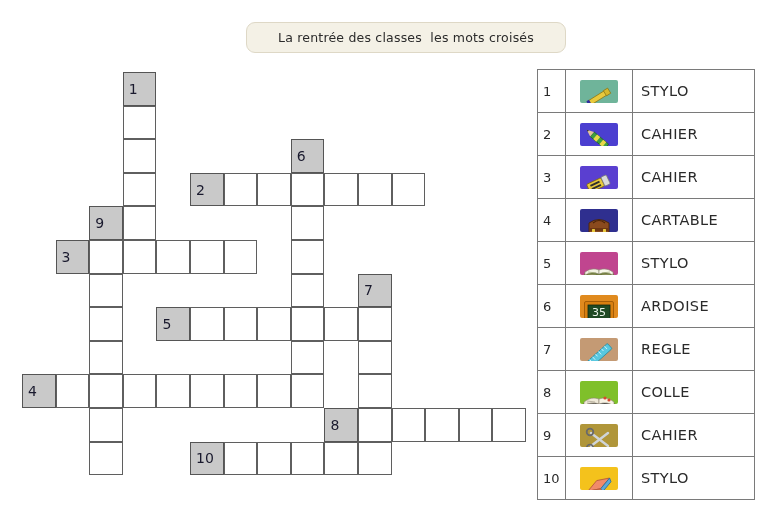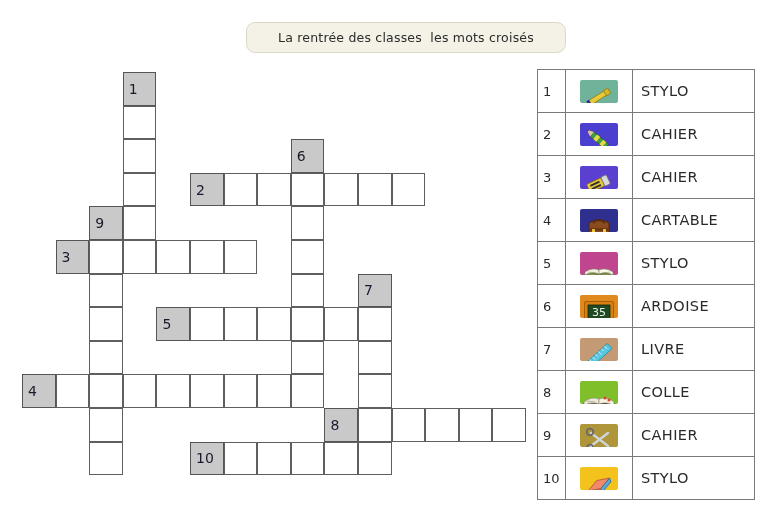--- a/index.html
+++ b/index.html
@@ -281,21 +281,21 @@
       </tr>
       <tr>
         <td class="lg-num">7</td>
         <td class="lg-pic"><span class="thumb"><svg width="38" height="34" viewBox="0 0 38 34">
               <rect width="38" height="34" fill="#c49a74"></rect>
               <g transform="rotate(-42 19 17)">
                 <rect x="5" y="14" width="28" height="7" rx="1" fill="#58c8e0" stroke="#2b8aa0" stroke-width="0.8"></rect>
                 <path d="M9 14 l0 3 M13 14 l0 4 M17 14 l0 3 M21 14 l0 4 M25 14 l0 3 M29 14 l0 4" stroke="#e8f8ff" stroke-width="0.8"></path>
               </g>
             </svg></span></td>
-        <td class="lg-word">LIVRE</td>
+        <td class="lg-word">REGLE</td>
       </tr>
       <tr>
         <td class="lg-num">8</td>
         <td class="lg-pic"><span class="thumb"><svg width="38" height="34" viewBox="0 0 38 34">
               <rect width="38" height="34" fill="#7fc02a"></rect>
               <path d="M3 23 q8 -6 16 -3 q8 -3 16 3 l0 4 q-8 -5 -16 -2 q-8 -3 -16 2 z" fill="#3a3a3a"></path>
               <path d="M4 21 q7 -6 15 -3 l0 5 q-8 -3 -15 2 z" fill="#efe9d8" stroke="#8a8270" stroke-width="0.6"></path>
               <path d="M34 21 q-7 -6 -15 -3 l0 5 q8 -3 15 2 z" fill="#f7f2e4" stroke="#8a8270" stroke-width="0.6"></path>
               <circle cx="25" cy="17" r="1.6" fill="#d84a2a"></circle>
               <circle cx="29" cy="19" r="1.6" fill="#d84a2a"></circle>

